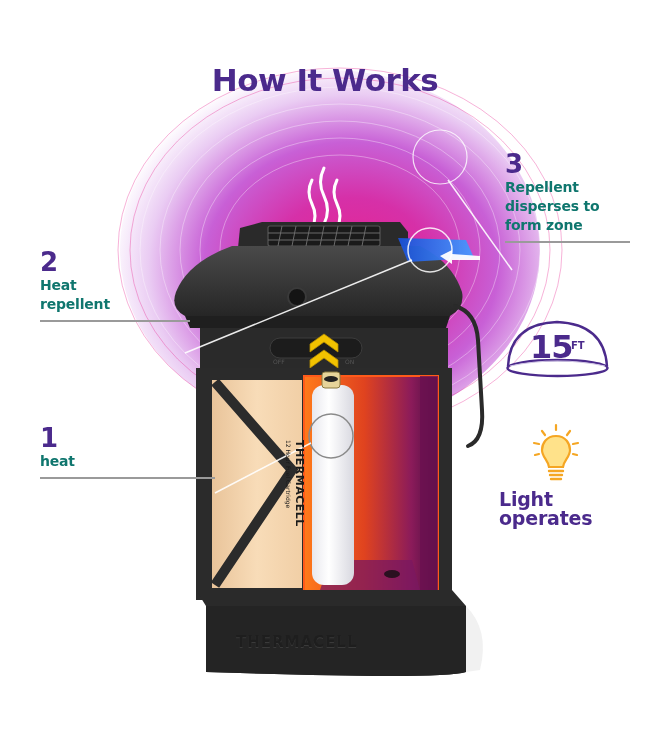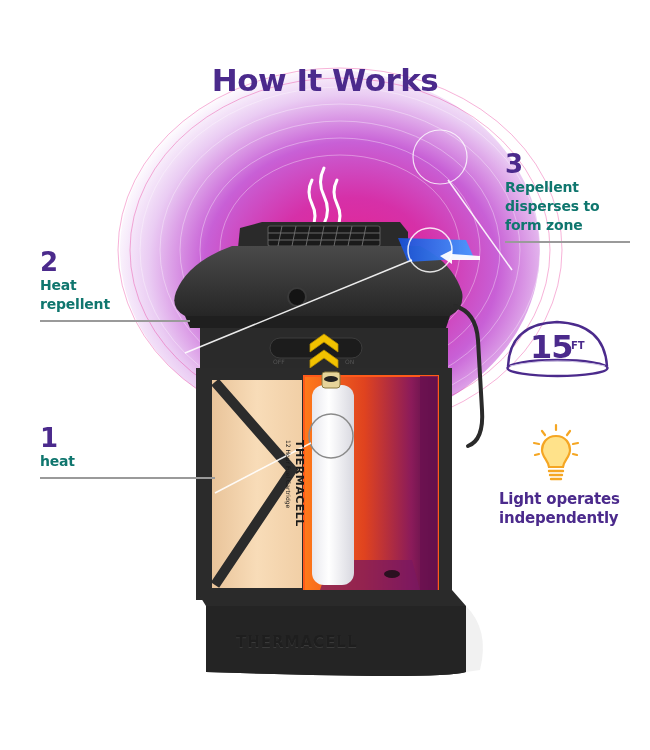--- a/index.html
+++ b/index.html
@@ -33,21 +33,21 @@
     .c1 { left: 40px; top: 424px; width: 175px; }
     .c3 { left: 505px; top: 150px; width: 125px; }
 
     .range { position: absolute; left: 500px; top: 318px; width: 115px; height: 62px; z-index: 6; }
     .range-num { position: absolute; left: 30px; top: 10px; font-weight: bold; font-size: 32px; color: #4b2a8c; letter-spacing: -1px; }
     .range-unit { position: absolute; left: 71px; top: 22px; font-weight: bold; font-size: 10px; color: #4b2a8c; }
 
     .bulb { position: absolute; left: 530px; top: 423px; width: 52px; height: 62px; z-index: 6; }
     .light-text {
       position: absolute; left: 499px; top: 490px; width: 140px;
-      font-weight: bold; font-size: 15px; color: #4b2a8c; line-height: 18.5px; z-index: 6; letter-spacing: -0.2px;
+      font-weight: bold; font-size: 19px; color: #4b2a8c; line-height: 18.5px; z-index: 6; letter-spacing: -0.2px;
     }
 
     .cart-label {
       position: absolute; left: 306px; top: 440px; width: 120px; height: 26px;
       transform-origin: 0 0; transform: rotate(90deg); z-index: 7;
     }
     .cart-brand { font-weight: bold; font-size: 11px; color: #1a1a1a; letter-spacing: 0.5px; white-space: nowrap; }
     .cart-sub { font-size: 6px; color: #1a1a1a; white-space: nowrap; margin-top: 1px; }
 
     .base-brand {
@@ -233,14 +233,13 @@
   </g>
   <path d="M26 13 C16 13 12 21 12 27 C12 34 18 37 19 44 L33 44 C34 37 40 34 40 27 C40 21 36 13 26 13 Z" fill="#ffe28a" stroke="#f5a623" stroke-width="2.2"></path>
   <g stroke="#f5a623" stroke-width="2.4" stroke-linecap="round">
     <line x1="19" y1="48" x2="33" y2="48"></line>
     <line x1="20" y1="52" x2="32" y2="52"></line>
     <line x1="21" y1="56" x2="31" y2="56"></line>
   </g>
 </svg>
 <div class="light-text">
   <div>Light operates</div>
-  <div>independently</div>
 </div>
 
 </body></html>

